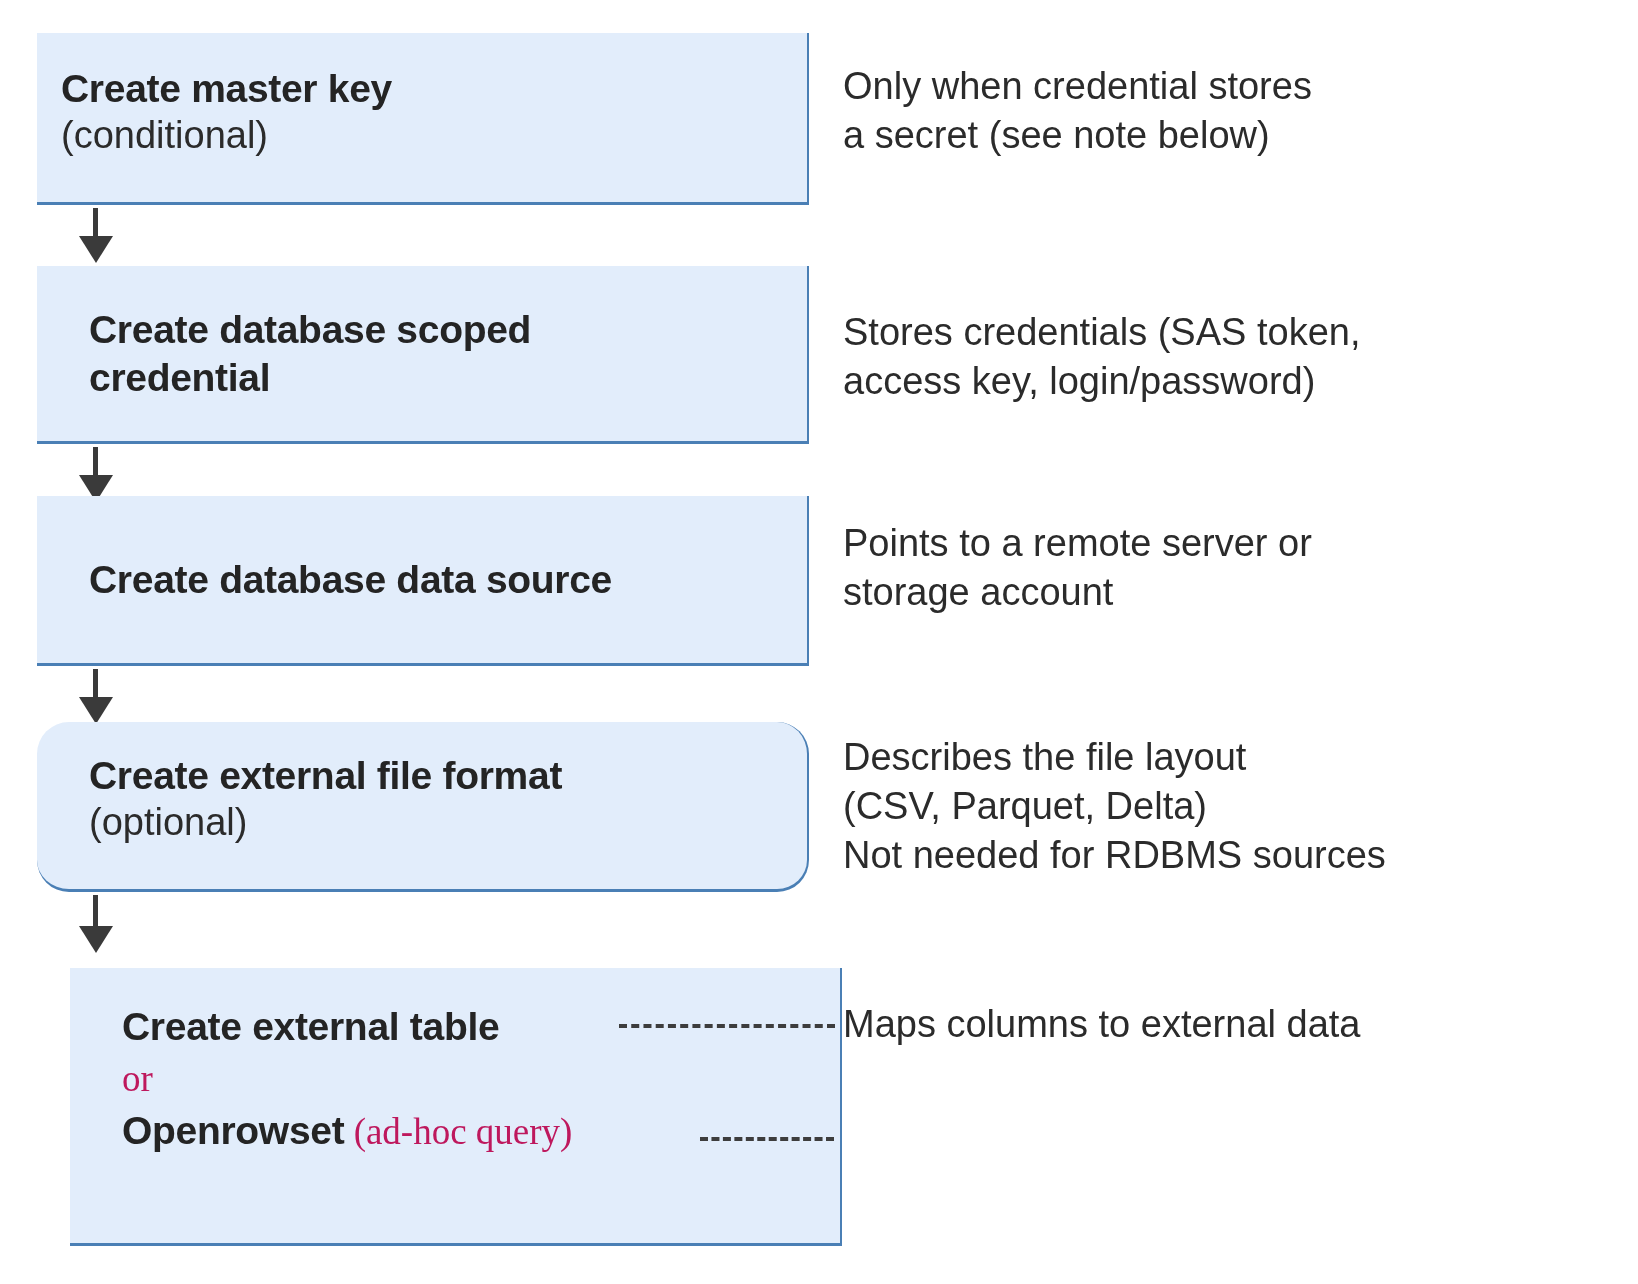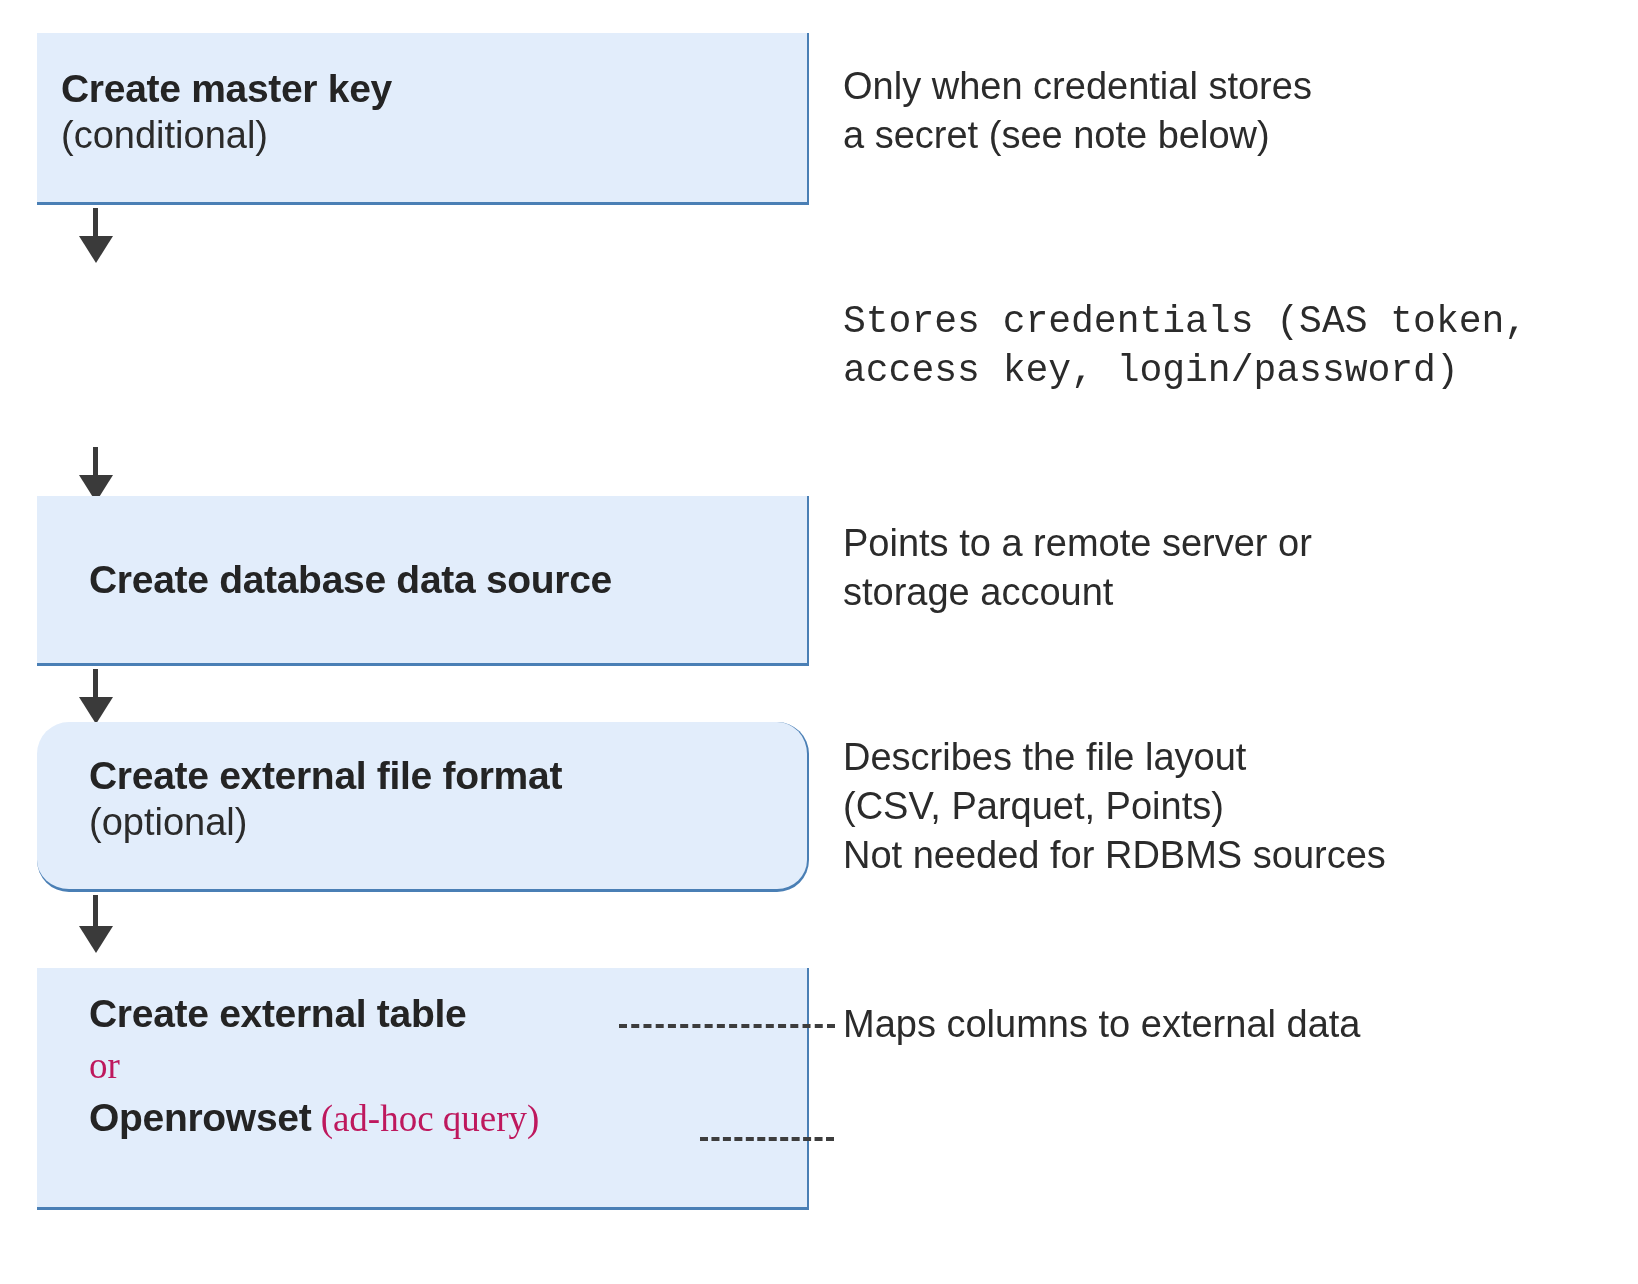--- a/index.html
+++ b/index.html
@@ -114,21 +114,25 @@
     <div class="box-sub">(conditional)</div>
   </div>
   <div class="note" style="top:62px;">Only when credential stores
 a secret (see note below)</div>
 
   <div class="arrow" style="top:208px; height:55px;">
     <div class="shaft" style="height:32px;"></div>
     <div class="head" style="top:28px;"></div>
   </div>
 
-  <div class="note" style="top:297px;font-family:Liberation Mono, monospace;">Stores credentials (SAS token,
+  <div class="flow-box" style="top:266px; height:178px;">
+    <div class="box-title">Create database scoped
+credential</div>
+  </div>
+  <div class="note" style="top:308px;">Stores credentials (SAS token,
 access key, login/password)</div>
 
   <div class="arrow" style="top:447px; height:55px;">
     <div class="shaft" style="height:32px;"></div>
     <div class="head" style="top:28px;"></div>
   </div>
 
   <div class="flow-box" style="top:496px; height:170px;">
     <div class="box-title">Create database data source</div>
   </div>
@@ -138,29 +142,29 @@
   <div class="arrow" style="top:669px; height:55px;">
     <div class="shaft" style="height:32px;"></div>
     <div class="head" style="top:28px;"></div>
   </div>
 
   <div class="flow-box pad-top" style="top:722px; height:170px; padding-top:30px;border-radius:32px;">
     <div class="box-title">Create external file format</div>
     <div class="box-sub">(optional)</div>
   </div>
   <div class="note" style="top:733px;">Describes the file layout
-(CSV, Parquet, Points)
+(CSV, Parquet, Delta)
 Not needed for RDBMS sources</div>
 
   <div class="arrow" style="top:895px; height:58px;">
     <div class="shaft" style="height:35px;"></div>
     <div class="head" style="top:31px;"></div>
   </div>
 
-  <div class="flow-box pad-top" style="top:968px; height:242px; padding-top:22px;">
+  <div class="flow-box pad-top" style="top:968px; height:278px; padding-top:35px;margin-left:33px;">
     <div class="box-title">Create external table</div>
     <div class="box-plain" style="margin-top:6px;">or</div>
     <div style="margin-top:6px;">
       <span class="box-title" style="font-size:39px;">Openrowset</span><span class="box-plain" style="font-size:37px;"> (ad-hoc query)</span>
     </div>
   </div>
 
   <div class="dash-line" style="left:619px; top:1024px; width:216px;"></div>
   <div class="note" style="top:1000px;">Maps columns to external data</div>
 

